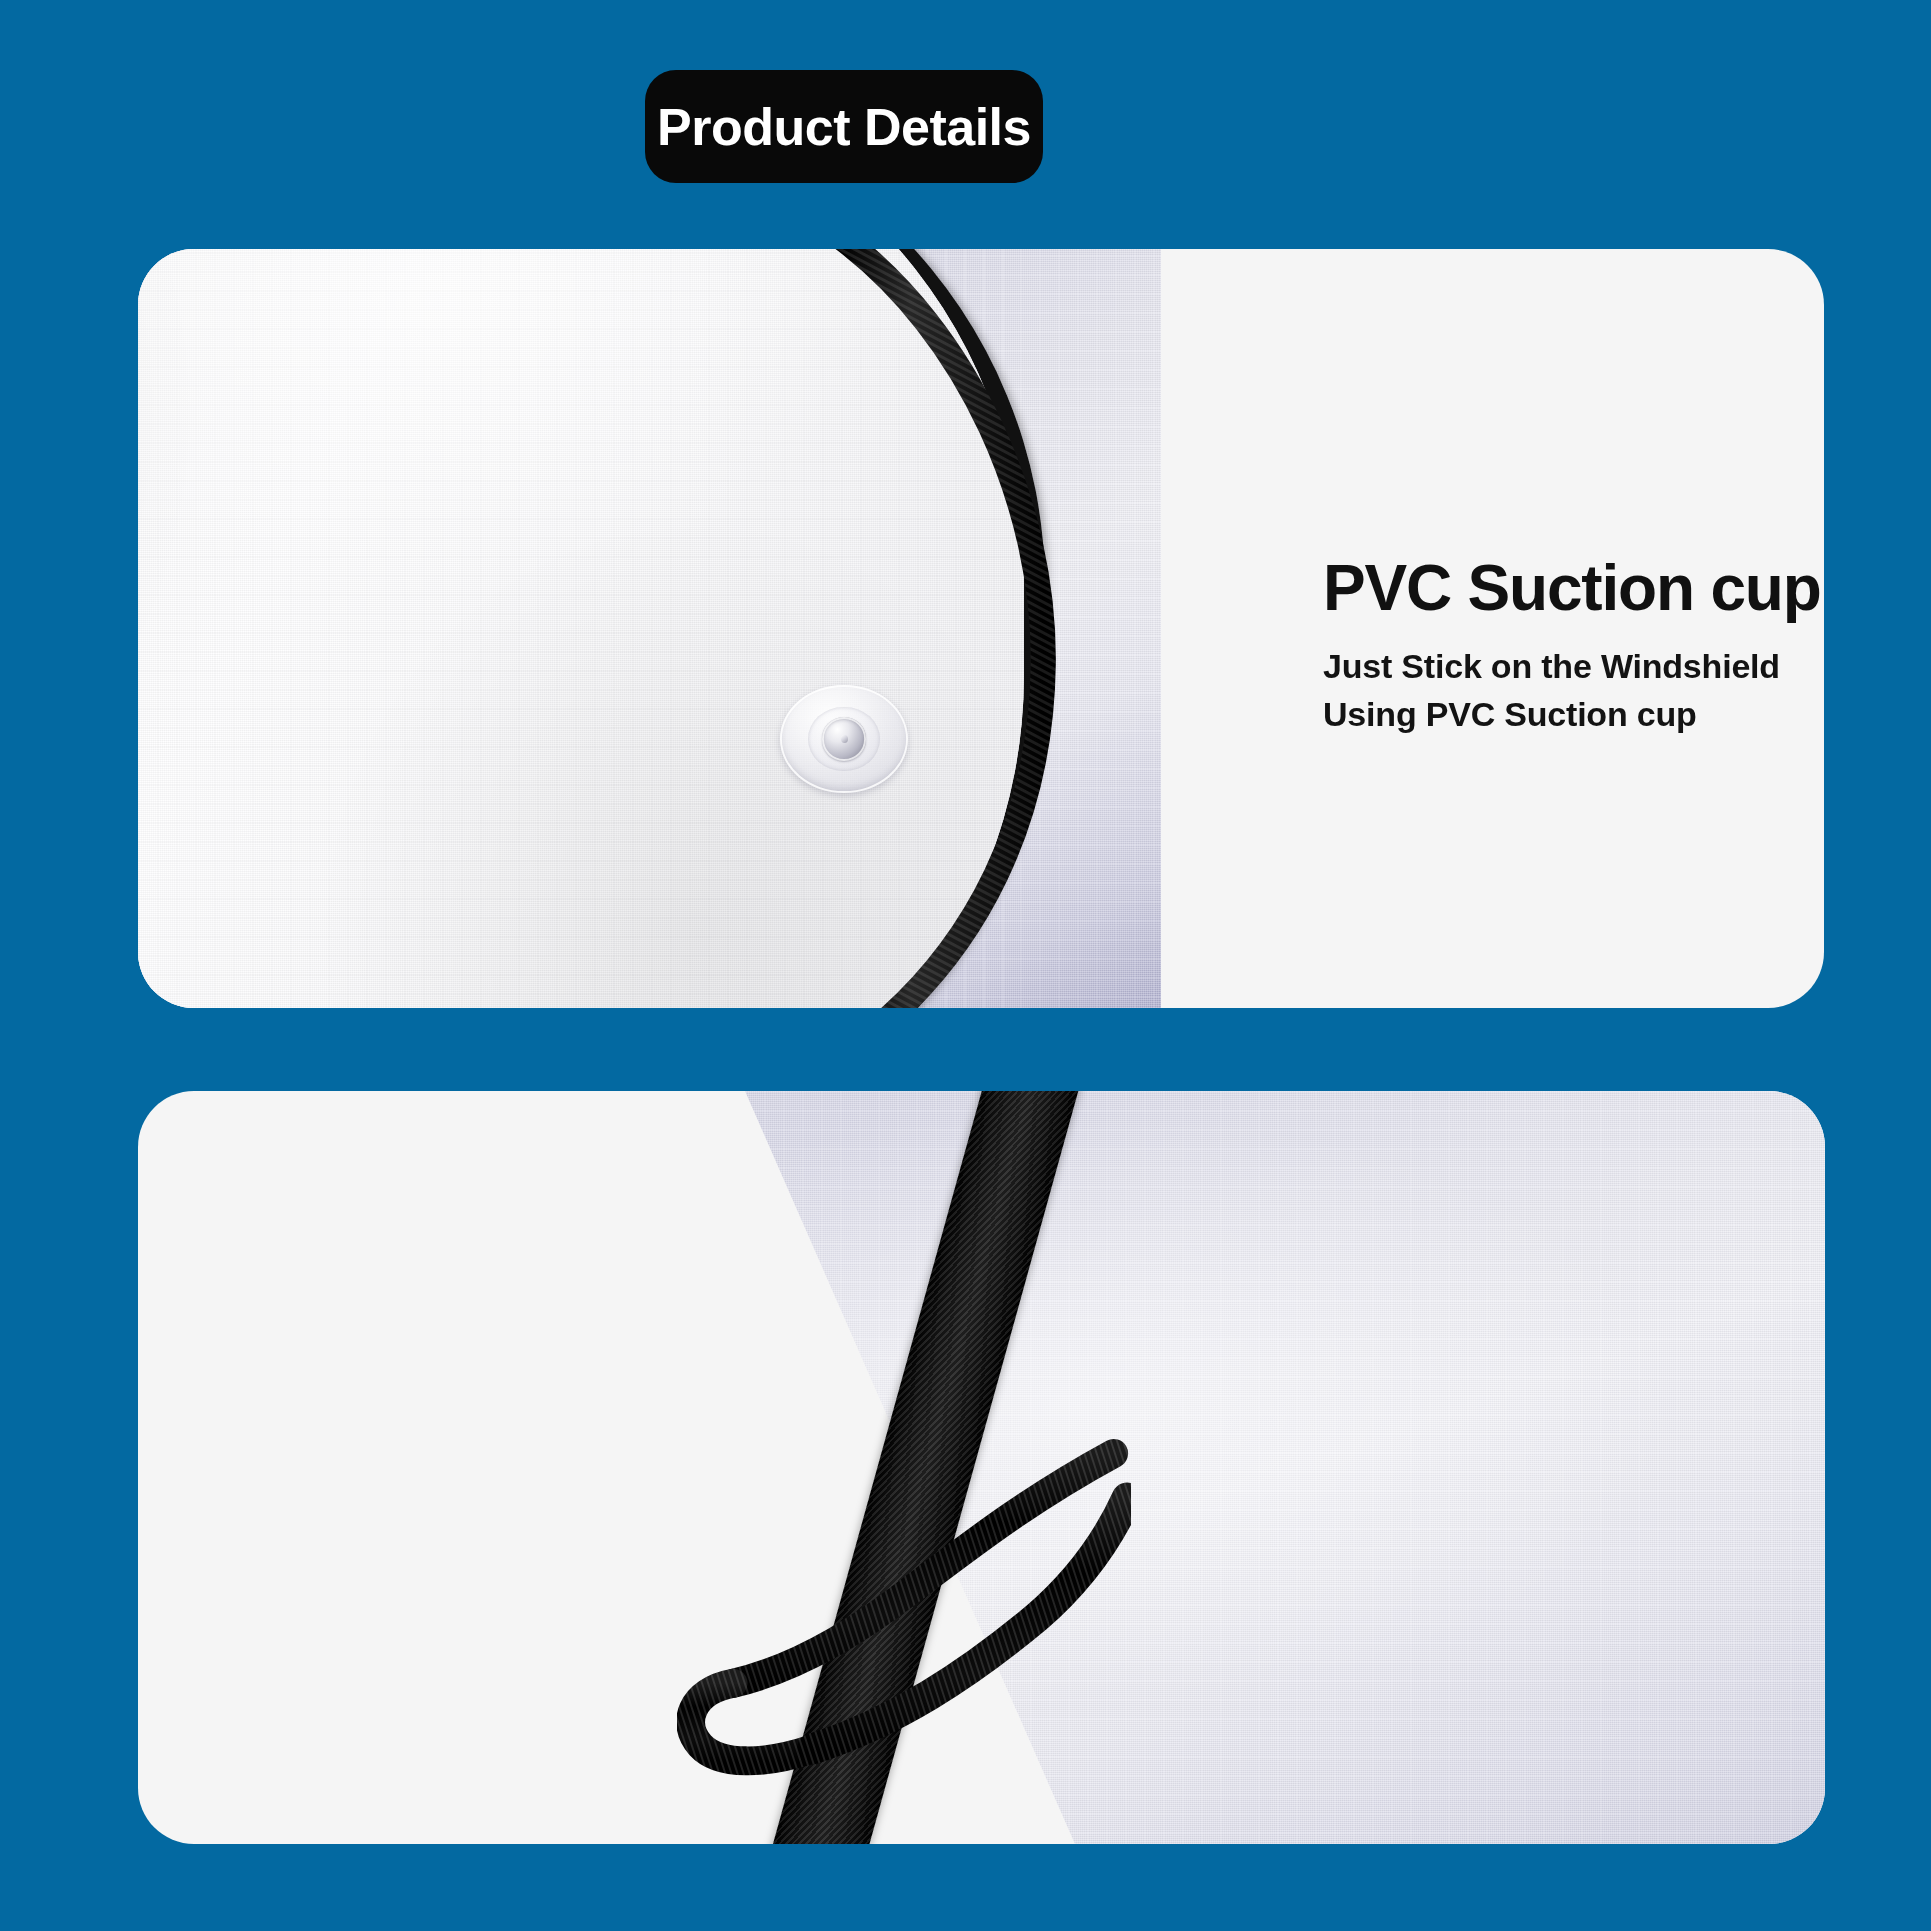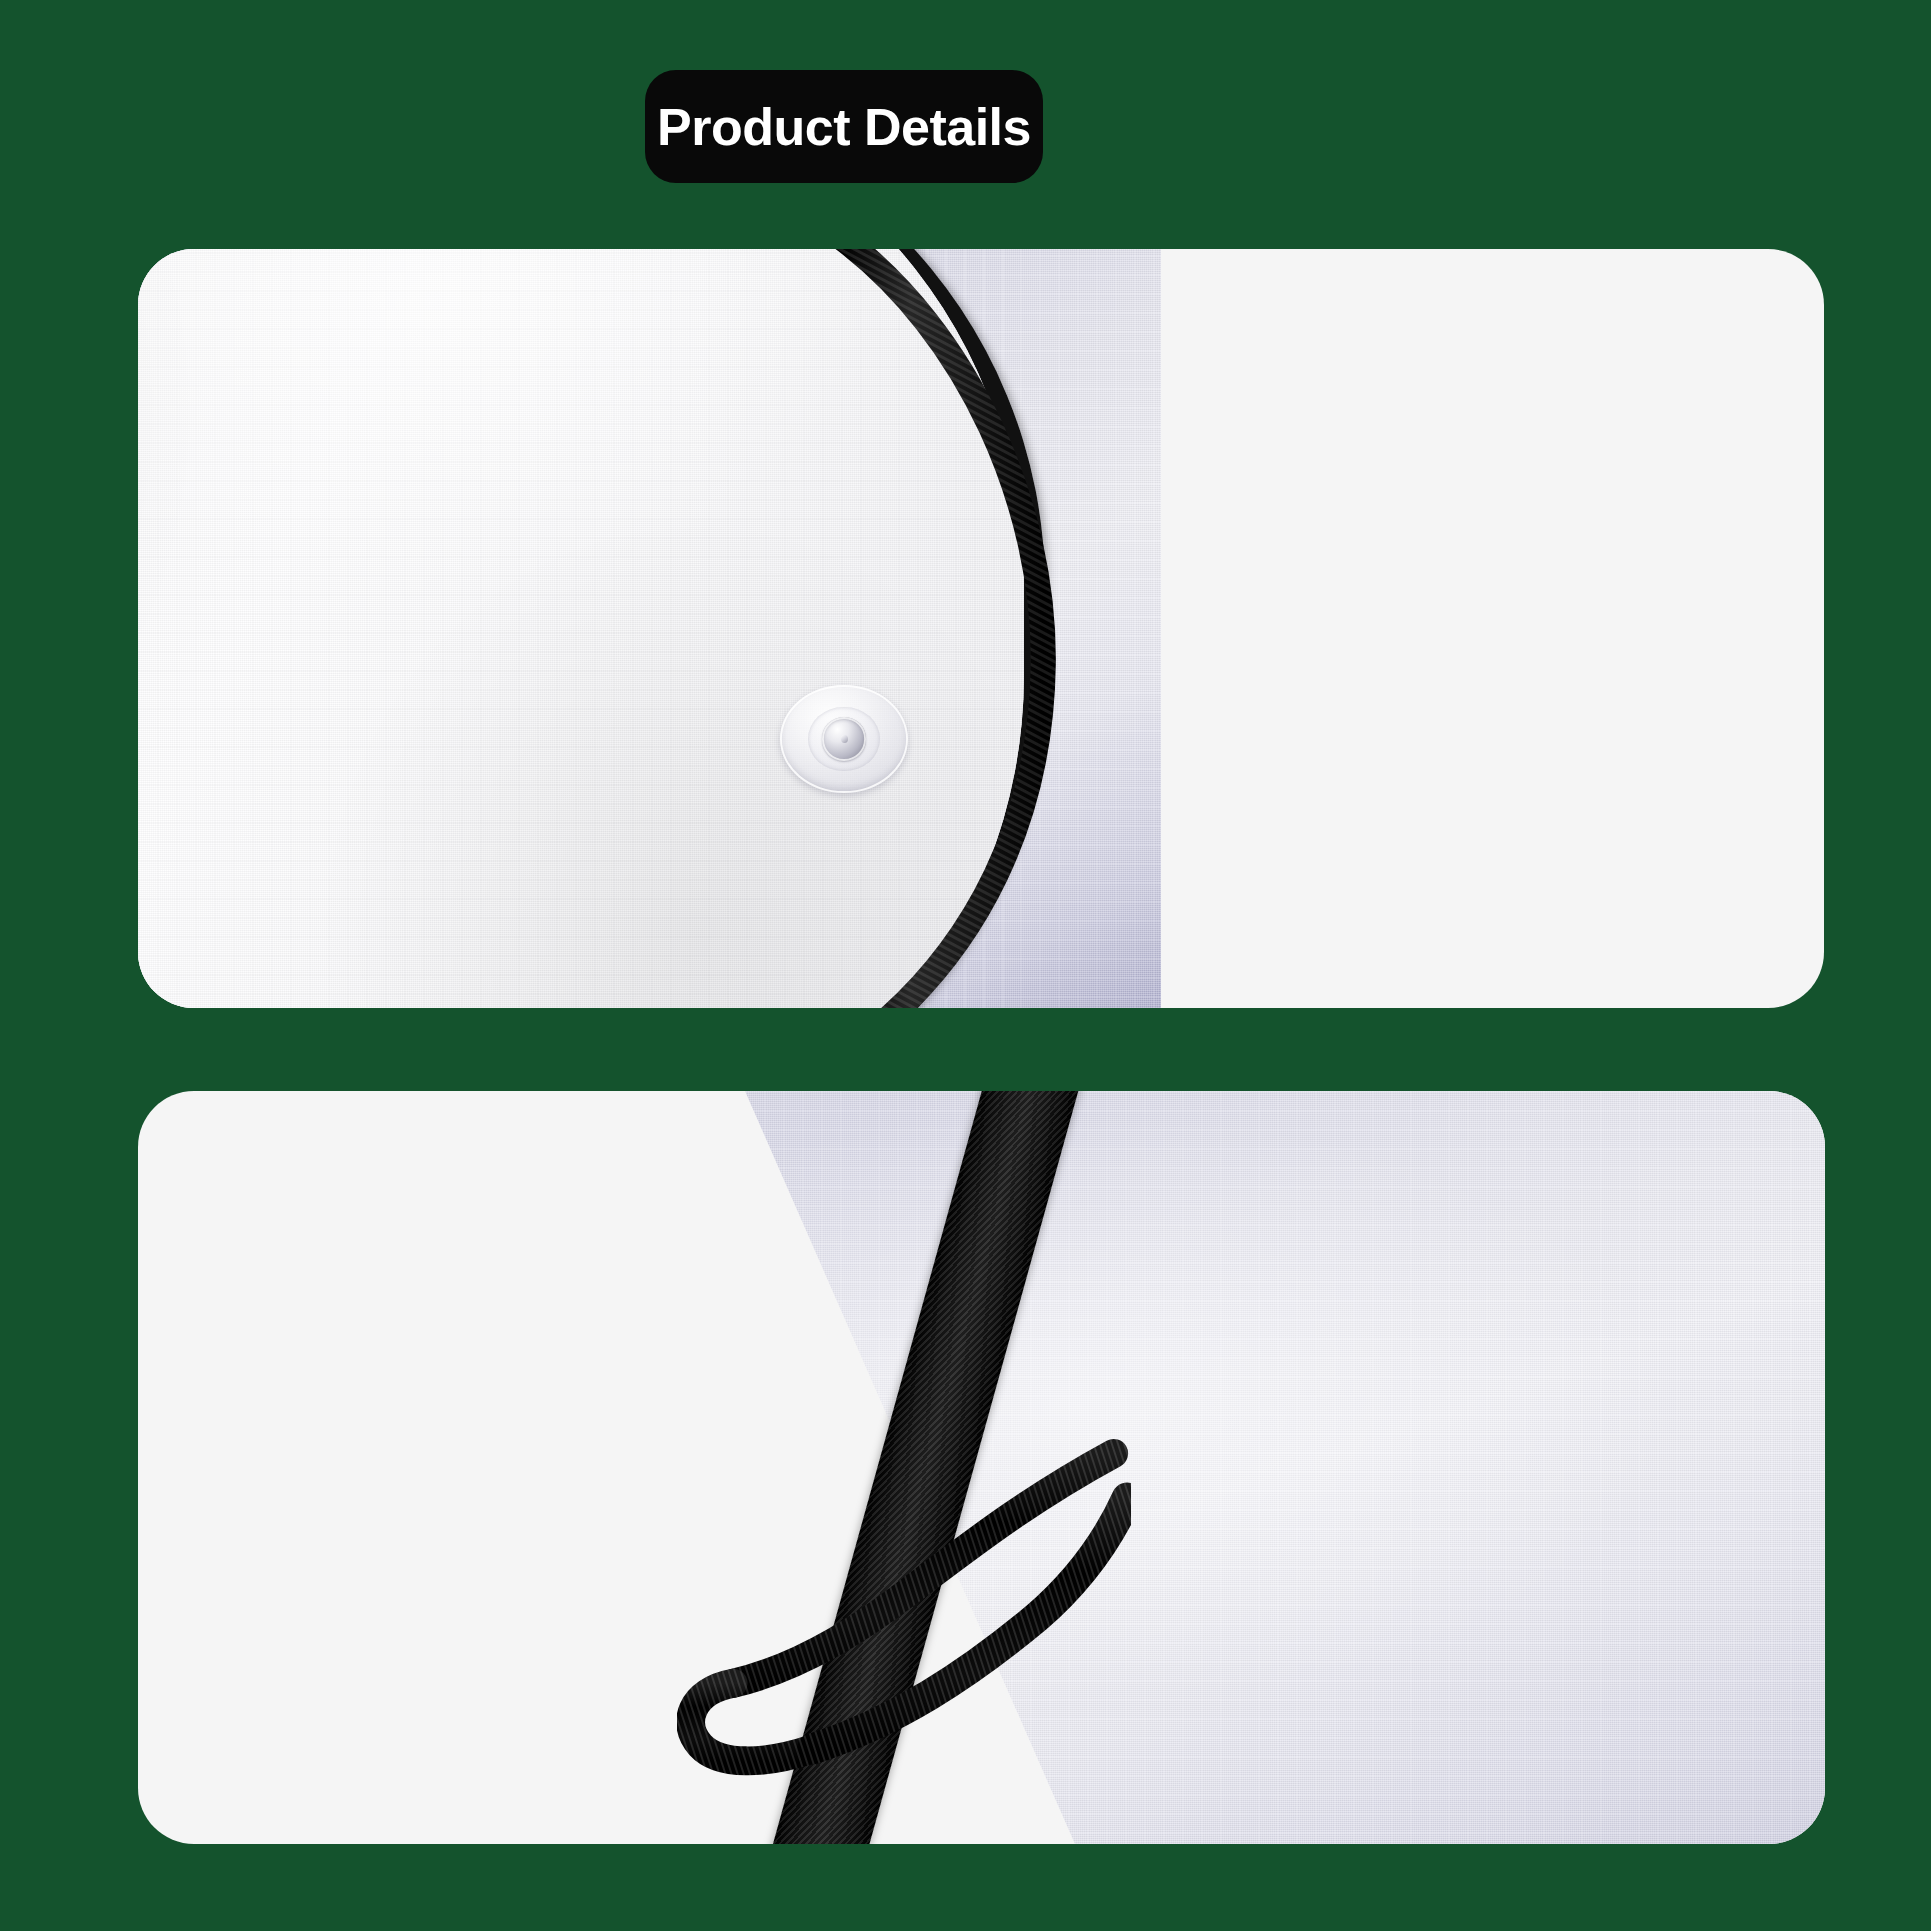--- a/index.html
+++ b/index.html
@@ -2,21 +2,21 @@
 <html><head>
 <meta charset="utf-8">
 <style>
   * { margin:0; padding:0; box-sizing:border-box; }
   html, body {
     width:1931px; height:1931px;
     background:#ffffff;
     font-family:"Liberation Sans", sans-serif;
     overflow:hidden;
   }
-  .page { position:relative; width:1931px; height:1931px; background:#14532d;text-decoration:underline; }
+  .page { position:relative; width:1931px; height:1931px; background:#0369a1;text-decoration:underline; }
 
   
   .header-badge{
     position:absolute;
     left:645px; top:70px;
     width:398px; height:113px;
     background:#090909;
     border-radius:31px;
     display:flex; align-items:center; justify-content:center;
   }
@@ -271,20 +271,27 @@
 
       <div id="suction-cup">
         <div class="disc"></div>
         <div class="ring"></div>
         <div class="grommet">
           <div class="grommet-core"></div>
         </div>
       </div>
     </div>
 
+    <div class="text-block" id="text-1">
+      <div class="feature-title">PVC Suction cup</div>
+      <div class="feature-desc">
+        <div>Just Stick on the Windshield</div>
+        <div>Using PVC Suction cup</div>
+      </div>
+    </div>
   </div>
 
   <div class="card" id="card-2">
 
     <div class="photo" id="photo-2">
 
       <div id="fabric-wrap-2">
         <div class="fabric" id="fabric-2"></div>
         <div class="weave"></div>
         <div class="sheen"></div>

